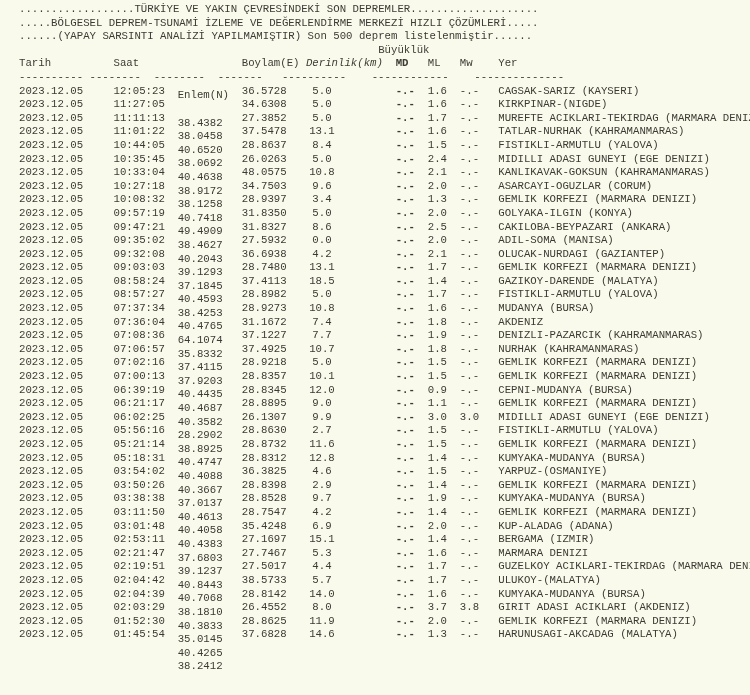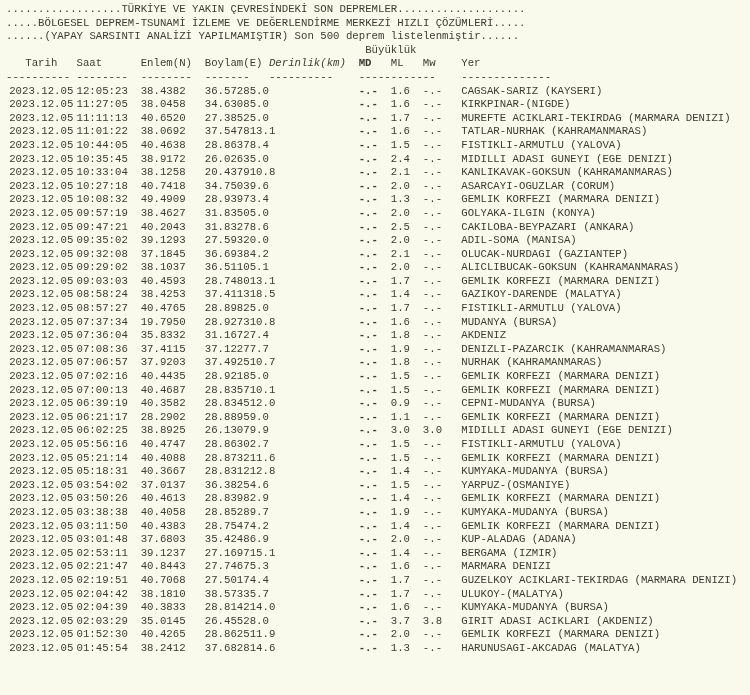--- a/index.html
+++ b/index.html
@@ -10,38 +10,38 @@
     width: 750px;
     height: 695px;
     overflow: hidden;
     background: #fafaec;
     color: #3b3b33;
     font-family: "Liberation Mono", "DejaVu Sans Mono", monospace;
     font-size: 10.7px;
     line-height: 13.6px;
   }
   .screen {
-    padding: 3px 0 0 6px;
+    padding: 3px 0 0 19px;
   }
   .line {
     white-space: pre;
     height: 13.6px;
   }
   .c {
     display: inline-block;
     white-space: pre;
     vertical-align: top;
     overflow: visible;
   }
   
-  .w-date  { width: 11ch; text-align: center; }
-  .w-time  { width: 10ch; }
-  .w-lat   { width: 10ch; }
+  .w-date  { width: 11ch; }
+  .w-time  { width: 10ch; margin-left: 24px; }
+  .w-lat   { width: 10ch; margin-top: 32px; }
   .w-lon   { width: 7ch;  }
-  .w-depth { width: 11ch; text-align: left; }
+  .w-depth { width: 11ch; text-align: center; }
   .w-md    { width: 5ch; font-weight: bold;  }
   .w-ml    { width: 5ch;  }
   .w-mw    { width: 6ch;  }
   .gap6    { margin-left: 6ch; }
   
   .h-lon   { width: 10ch; }
   .h-depth { width: 14ch; font-style: italic; }
   
   .d0 { width: 11ch; }
   .d1 { width: 10ch; }
@@ -66,32 +66,31 @@
 
   <div class="line"><span class="c d0">----------</span><span class="c d1">--------</span><span class="c d2">--------</span><span class="c d3">-------</span><span class="c d4">----------</span><span class="c d5">------------</span><span class="c">--------------</span></div>
 
   <div id="rows">
       <div class="line row"><span class="c w-date">2023.12.05</span><span class="c w-time">12:05:23</span><span class="c w-lat">38.4382</span><span class="c w-lon">36.5728</span><span class="c w-depth">5.0</span><span class="c w-md gap6">-.-</span><span class="c w-ml">1.6</span><span class="c w-mw">-.-</span><span class="c">CAGSAK-SARIZ (KAYSERI)</span></div>
       <div class="line row"><span class="c w-date">2023.12.05</span><span class="c w-time">11:27:05</span><span class="c w-lat">38.0458</span><span class="c w-lon">34.6308</span><span class="c w-depth">5.0</span><span class="c w-md gap6">-.-</span><span class="c w-ml">1.6</span><span class="c w-mw">-.-</span><span class="c">KIRKPINAR-(NIGDE)</span></div>
       <div class="line row"><span class="c w-date">2023.12.05</span><span class="c w-time">11:11:13</span><span class="c w-lat">40.6520</span><span class="c w-lon">27.3852</span><span class="c w-depth">5.0</span><span class="c w-md gap6">-.-</span><span class="c w-ml">1.7</span><span class="c w-mw">-.-</span><span class="c">MUREFTE ACIKLARI-TEKIRDAG (MARMARA DENIZI)</span></div>
       <div class="line row"><span class="c w-date">2023.12.05</span><span class="c w-time">11:01:22</span><span class="c w-lat">38.0692</span><span class="c w-lon">37.5478</span><span class="c w-depth">13.1</span><span class="c w-md gap6">-.-</span><span class="c w-ml">1.6</span><span class="c w-mw">-.-</span><span class="c">TATLAR-NURHAK (KAHRAMANMARAS)</span></div>
       <div class="line row"><span class="c w-date">2023.12.05</span><span class="c w-time">10:44:05</span><span class="c w-lat">40.4638</span><span class="c w-lon">28.8637</span><span class="c w-depth">8.4</span><span class="c w-md gap6">-.-</span><span class="c w-ml">1.5</span><span class="c w-mw">-.-</span><span class="c">FISTIKLI-ARMUTLU (YALOVA)</span></div>
       <div class="line row"><span class="c w-date">2023.12.05</span><span class="c w-time">10:35:45</span><span class="c w-lat">38.9172</span><span class="c w-lon">26.0263</span><span class="c w-depth">5.0</span><span class="c w-md gap6">-.-</span><span class="c w-ml">2.4</span><span class="c w-mw">-.-</span><span class="c">MIDILLI ADASI GUNEYI (EGE DENIZI)</span></div>
-      <div class="line row"><span class="c w-date">2023.12.05</span><span class="c w-time">10:33:04</span><span class="c w-lat">38.1258</span><span class="c w-lon">20.4379</span><span class="c w-depth">10.8</span><span class="c w-md gap6">-.-</span><span class="c w-ml">2.1</span><span class="c w-mw">-.-</span><span class="c">KANLIKAVAK-GOKSUN (KAHRAMANMARAS)</span></div>
+      <div class="line row"><span class="c w-date">2023.12.05</span><span class="c w-time">10:33:04</span><span class="c w-lat">38.1258</span><span class="c w-lon">48.0575</span><span class="c w-depth">10.8</span><span class="c w-md gap6">-.-</span><span class="c w-ml">2.1</span><span class="c w-mw">-.-</span><span class="c">KANLIKAVAK-GOKSUN (KAHRAMANMARAS)</span></div>
       <div class="line row"><span class="c w-date">2023.12.05</span><span class="c w-time">10:27:18</span><span class="c w-lat">40.7418</span><span class="c w-lon">34.7503</span><span class="c w-depth">9.6</span><span class="c w-md gap6">-.-</span><span class="c w-ml">2.0</span><span class="c w-mw">-.-</span><span class="c">ASARCAYI-OGUZLAR (CORUM)</span></div>
       <div class="line row"><span class="c w-date">2023.12.05</span><span class="c w-time">10:08:32</span><span class="c w-lat">49.4909</span><span class="c w-lon">28.9397</span><span class="c w-depth">3.4</span><span class="c w-md gap6">-.-</span><span class="c w-ml">1.3</span><span class="c w-mw">-.-</span><span class="c">GEMLIK KORFEZI (MARMARA DENIZI)</span></div>
       <div class="line row"><span class="c w-date">2023.12.05</span><span class="c w-time">09:57:19</span><span class="c w-lat">38.4627</span><span class="c w-lon">31.8350</span><span class="c w-depth">5.0</span><span class="c w-md gap6">-.-</span><span class="c w-ml">2.0</span><span class="c w-mw">-.-</span><span class="c">GOLYAKA-ILGIN (KONYA)</span></div>
       <div class="line row"><span class="c w-date">2023.12.05</span><span class="c w-time">09:47:21</span><span class="c w-lat">40.2043</span><span class="c w-lon">31.8327</span><span class="c w-depth">8.6</span><span class="c w-md gap6">-.-</span><span class="c w-ml">2.5</span><span class="c w-mw">-.-</span><span class="c">CAKILOBA-BEYPAZARI (ANKARA)</span></div>
       <div class="line row"><span class="c w-date">2023.12.05</span><span class="c w-time">09:35:02</span><span class="c w-lat">39.1293</span><span class="c w-lon">27.5932</span><span class="c w-depth">0.0</span><span class="c w-md gap6">-.-</span><span class="c w-ml">2.0</span><span class="c w-mw">-.-</span><span class="c">ADIL-SOMA (MANISA)</span></div>
       <div class="line row"><span class="c w-date">2023.12.05</span><span class="c w-time">09:32:08</span><span class="c w-lat">37.1845</span><span class="c w-lon">36.6938</span><span class="c w-depth">4.2</span><span class="c w-md gap6">-.-</span><span class="c w-ml">2.1</span><span class="c w-mw">-.-</span><span class="c">OLUCAK-NURDAGI (GAZIANTEP)</span></div>
-      <div class="line row"><span class="c w-date">2023.12.05</span><span class="c w-time">09:29:02</span><span class="c w-lat">38.1037</span><span class="c w-lon">36.5110</span><span class="c w-depth">5.1</span><span class="c w-md gap6">-.-</span><span class="c w-ml">2.0</span><span class="c w-mw">-.-</span><span class="c">ALICLIBUCAK-GOKSUN (KAHRAMANMARAS)</span></div>
       <div class="line row"><span class="c w-date">2023.12.05</span><span class="c w-time">09:03:03</span><span class="c w-lat">40.4593</span><span class="c w-lon">28.7480</span><span class="c w-depth">13.1</span><span class="c w-md gap6">-.-</span><span class="c w-ml">1.7</span><span class="c w-mw">-.-</span><span class="c">GEMLIK KORFEZI (MARMARA DENIZI)</span></div>
       <div class="line row"><span class="c w-date">2023.12.05</span><span class="c w-time">08:58:24</span><span class="c w-lat">38.4253</span><span class="c w-lon">37.4113</span><span class="c w-depth">18.5</span><span class="c w-md gap6">-.-</span><span class="c w-ml">1.4</span><span class="c w-mw">-.-</span><span class="c">GAZIKOY-DARENDE (MALATYA)</span></div>
       <div class="line row"><span class="c w-date">2023.12.05</span><span class="c w-time">08:57:27</span><span class="c w-lat">40.4765</span><span class="c w-lon">28.8982</span><span class="c w-depth">5.0</span><span class="c w-md gap6">-.-</span><span class="c w-ml">1.7</span><span class="c w-mw">-.-</span><span class="c">FISTIKLI-ARMUTLU (YALOVA)</span></div>
-      <div class="line row"><span class="c w-date">2023.12.05</span><span class="c w-time">07:37:34</span><span class="c w-lat">19.7950</span><span class="c w-lon">28.9273</span><span class="c w-depth">10.8</span><span class="c w-md gap6">-.-</span><span class="c w-ml">1.6</span><span class="c w-mw">-.-</span><span class="c">MUDANYA (BURSA)</span></div>
+      <div class="line row"><span class="c w-date">2023.12.05</span><span class="c w-time">07:37:34</span><span class="c w-lat">64.1074</span><span class="c w-lon">28.9273</span><span class="c w-depth">10.8</span><span class="c w-md gap6">-.-</span><span class="c w-ml">1.6</span><span class="c w-mw">-.-</span><span class="c">MUDANYA (BURSA)</span></div>
       <div class="line row"><span class="c w-date">2023.12.05</span><span class="c w-time">07:36:04</span><span class="c w-lat">35.8332</span><span class="c w-lon">31.1672</span><span class="c w-depth">7.4</span><span class="c w-md gap6">-.-</span><span class="c w-ml">1.8</span><span class="c w-mw">-.-</span><span class="c">AKDENIZ</span></div>
       <div class="line row"><span class="c w-date">2023.12.05</span><span class="c w-time">07:08:36</span><span class="c w-lat">37.4115</span><span class="c w-lon">37.1227</span><span class="c w-depth">7.7</span><span class="c w-md gap6">-.-</span><span class="c w-ml">1.9</span><span class="c w-mw">-.-</span><span class="c">DENIZLI-PAZARCIK (KAHRAMANMARAS)</span></div>
       <div class="line row"><span class="c w-date">2023.12.05</span><span class="c w-time">07:06:57</span><span class="c w-lat">37.9203</span><span class="c w-lon">37.4925</span><span class="c w-depth">10.7</span><span class="c w-md gap6">-.-</span><span class="c w-ml">1.8</span><span class="c w-mw">-.-</span><span class="c">NURHAK (KAHRAMANMARAS)</span></div>
       <div class="line row"><span class="c w-date">2023.12.05</span><span class="c w-time">07:02:16</span><span class="c w-lat">40.4435</span><span class="c w-lon">28.9218</span><span class="c w-depth">5.0</span><span class="c w-md gap6">-.-</span><span class="c w-ml">1.5</span><span class="c w-mw">-.-</span><span class="c">GEMLIK KORFEZI (MARMARA DENIZI)</span></div>
       <div class="line row"><span class="c w-date">2023.12.05</span><span class="c w-time">07:00:13</span><span class="c w-lat">40.4687</span><span class="c w-lon">28.8357</span><span class="c w-depth">10.1</span><span class="c w-md gap6">-.-</span><span class="c w-ml">1.5</span><span class="c w-mw">-.-</span><span class="c">GEMLIK KORFEZI (MARMARA DENIZI)</span></div>
       <div class="line row"><span class="c w-date">2023.12.05</span><span class="c w-time">06:39:19</span><span class="c w-lat">40.3582</span><span class="c w-lon">28.8345</span><span class="c w-depth">12.0</span><span class="c w-md gap6">-.-</span><span class="c w-ml">0.9</span><span class="c w-mw">-.-</span><span class="c">CEPNI-MUDANYA (BURSA)</span></div>
       <div class="line row"><span class="c w-date">2023.12.05</span><span class="c w-time">06:21:17</span><span class="c w-lat">28.2902</span><span class="c w-lon">28.8895</span><span class="c w-depth">9.0</span><span class="c w-md gap6">-.-</span><span class="c w-ml">1.1</span><span class="c w-mw">-.-</span><span class="c">GEMLIK KORFEZI (MARMARA DENIZI)</span></div>
       <div class="line row"><span class="c w-date">2023.12.05</span><span class="c w-time">06:02:25</span><span class="c w-lat">38.8925</span><span class="c w-lon">26.1307</span><span class="c w-depth">9.9</span><span class="c w-md gap6">-.-</span><span class="c w-ml">3.0</span><span class="c w-mw">3.0</span><span class="c">MIDILLI ADASI GUNEYI (EGE DENIZI)</span></div>
       <div class="line row"><span class="c w-date">2023.12.05</span><span class="c w-time">05:56:16</span><span class="c w-lat">40.4747</span><span class="c w-lon">28.8630</span><span class="c w-depth">2.7</span><span class="c w-md gap6">-.-</span><span class="c w-ml">1.5</span><span class="c w-mw">-.-</span><span class="c">FISTIKLI-ARMUTLU (YALOVA)</span></div>
       <div class="line row"><span class="c w-date">2023.12.05</span><span class="c w-time">05:21:14</span><span class="c w-lat">40.4088</span><span class="c w-lon">28.8732</span><span class="c w-depth">11.6</span><span class="c w-md gap6">-.-</span><span class="c w-ml">1.5</span><span class="c w-mw">-.-</span><span class="c">GEMLIK KORFEZI (MARMARA DENIZI)</span></div>

